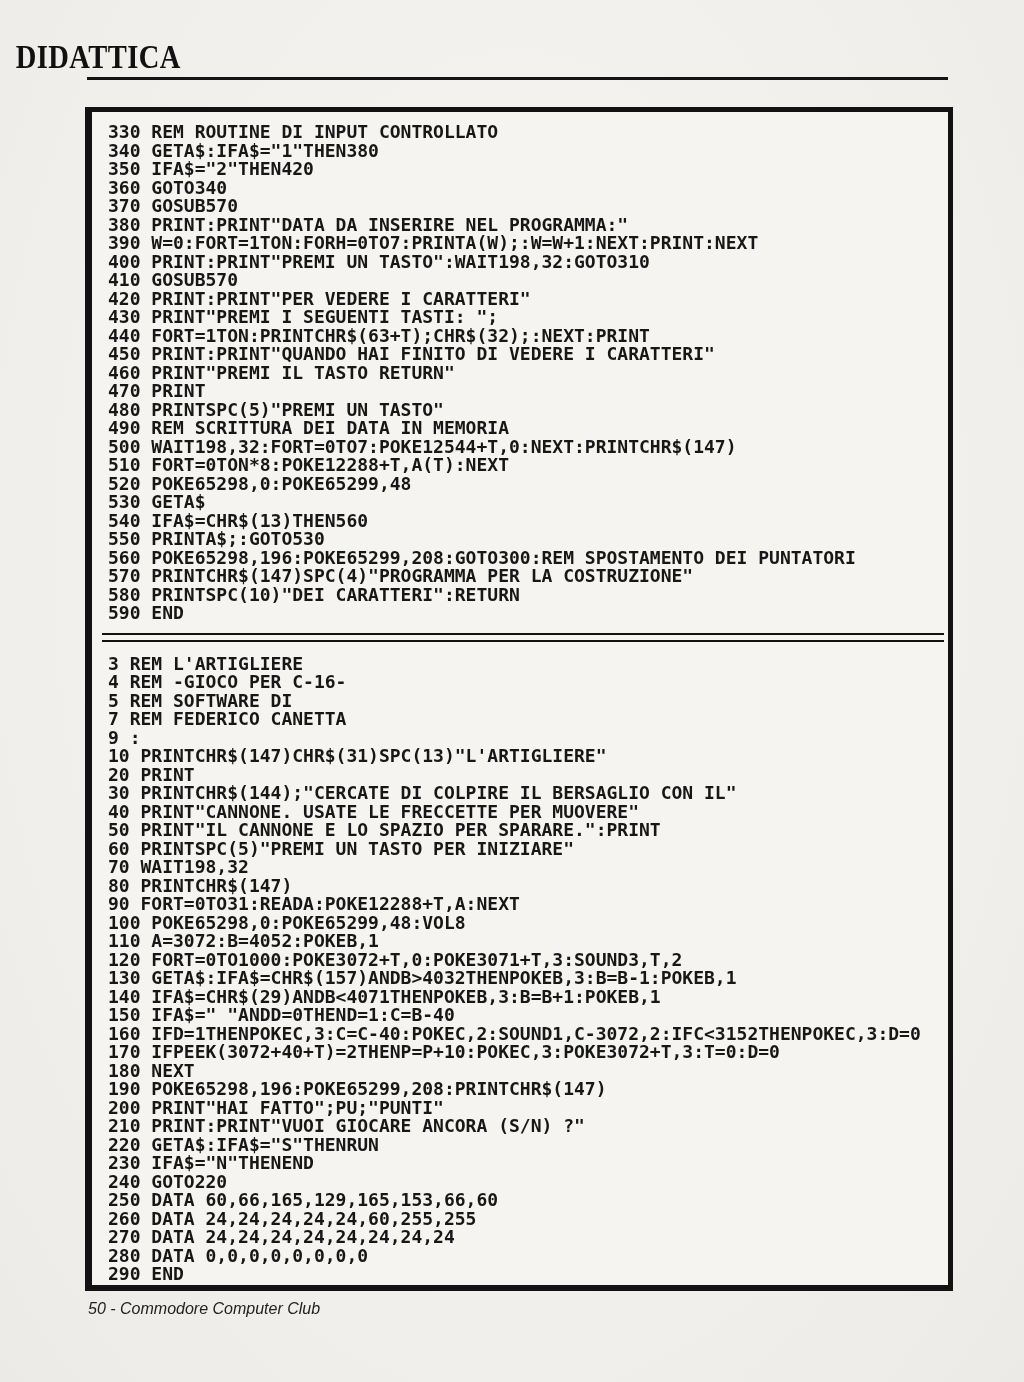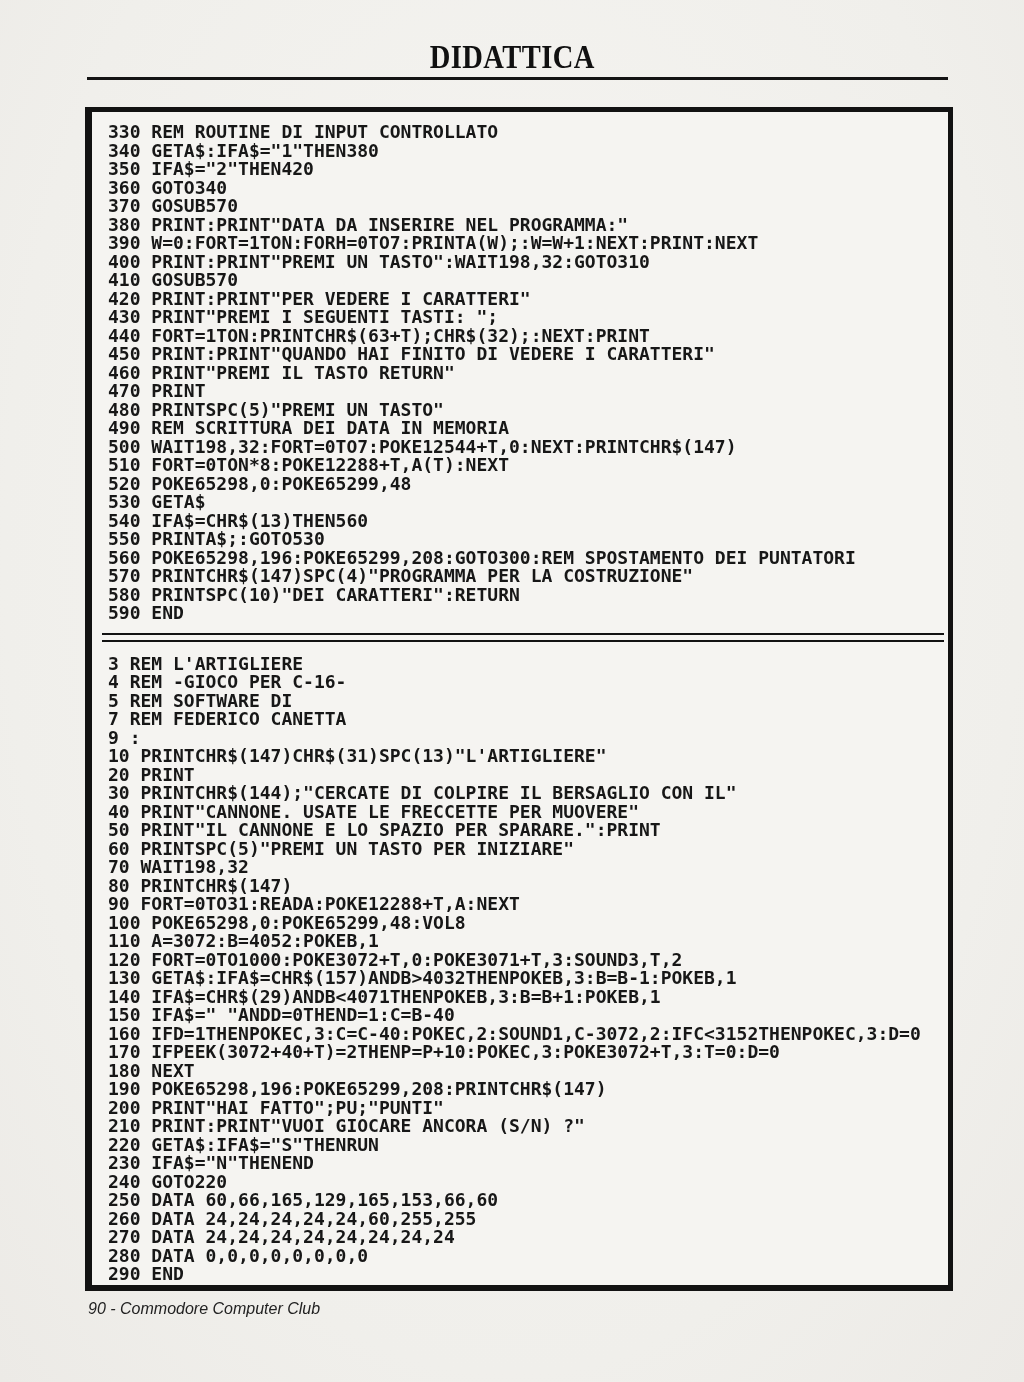--- a/index.html
+++ b/index.html
@@ -13,21 +13,20 @@
     background: #f2f1ed;
     background-image: radial-gradient(ellipse at 50% 40%, #f6f5f2 0%, #f0efeb 70%, #eceae6 100%);
     color: #161616;
     overflow: hidden;
   }
   .page-header {
     position: absolute;
     top: 38px;
     left: 0;
     width: 1024px;
-    text-align: center;
   }
   .page-title {
     display: inline-block;
     font-family: "Liberation Serif", "DejaVu Serif", serif;
     font-weight: bold;
     font-size: 34px;
     letter-spacing: 0.5px;
     transform: scaleX(0.84);
     transform-origin: center;
     color: #111;
@@ -92,13 +91,13 @@
 <div class="header-rule"></div>
 
 <div class="code-box">
   <div class="code-listing"><div class="code-line">330 REM ROUTINE DI INPUT CONTROLLATO</div><div class="code-line">340 GETA$:IFA$="1"THEN380</div><div class="code-line">350 IFA$="2"THEN420</div><div class="code-line">360 GOTO340</div><div class="code-line">370 GOSUB570</div><div class="code-line">380 PRINT:PRINT"DATA DA INSERIRE NEL PROGRAMMA:"</div><div class="code-line">390 W=0:FORT=1TON:FORH=0TO7:PRINTA(W);:W=W+1:NEXT:PRINT:NEXT</div><div class="code-line">400 PRINT:PRINT"PREMI UN TASTO":WAIT198,32:GOTO310</div><div class="code-line">410 GOSUB570</div><div class="code-line">420 PRINT:PRINT"PER VEDERE I CARATTERI"</div><div class="code-line">430 PRINT"PREMI I SEGUENTI TASTI: ";</div><div class="code-line">440 FORT=1TON:PRINTCHR$(63+T);CHR$(32);:NEXT:PRINT</div><div class="code-line">450 PRINT:PRINT"QUANDO HAI FINITO DI VEDERE I CARATTERI"</div><div class="code-line">460 PRINT"PREMI IL TASTO RETURN"</div><div class="code-line">470 PRINT</div><div class="code-line">480 PRINTSPC(5)"PREMI UN TASTO"</div><div class="code-line">490 REM SCRITTURA DEI DATA IN MEMORIA</div><div class="code-line">500 WAIT198,32:FORT=0TO7:POKE12544+T,0:NEXT:PRINTCHR$(147)</div><div class="code-line">510 FORT=0TON*8:POKE12288+T,A(T):NEXT</div><div class="code-line">520 POKE65298,0:POKE65299,48</div><div class="code-line">530 GETA$</div><div class="code-line">540 IFA$=CHR$(13)THEN560</div><div class="code-line">550 PRINTA$;:GOTO530</div><div class="code-line">560 POKE65298,196:POKE65299,208:GOTO300:REM SPOSTAMENTO DEI PUNTATORI</div><div class="code-line">570 PRINTCHR$(147)SPC(4)"PROGRAMMA PER LA COSTRUZIONE"</div><div class="code-line">580 PRINTSPC(10)"DEI CARATTERI":RETURN</div><div class="code-line">590 END</div></div>
 
   <div class="listing-separator"></div>
 
   <div class="code-listing"><div class="code-line">3 REM L'ARTIGLIERE</div><div class="code-line">4 REM -GIOCO PER C-16-</div><div class="code-line">5 REM SOFTWARE DI</div><div class="code-line">7 REM FEDERICO CANETTA</div><div class="code-line">9 :</div><div class="code-line">10 PRINTCHR$(147)CHR$(31)SPC(13)"L'ARTIGLIERE"</div><div class="code-line">20 PRINT</div><div class="code-line">30 PRINTCHR$(144);"CERCATE DI COLPIRE IL BERSAGLIO CON IL"</div><div class="code-line">40 PRINT"CANNONE. USATE LE FRECCETTE PER MUOVERE"</div><div class="code-line">50 PRINT"IL CANNONE E LO SPAZIO PER SPARARE.":PRINT</div><div class="code-line">60 PRINTSPC(5)"PREMI UN TASTO PER INIZIARE"</div><div class="code-line">70 WAIT198,32</div><div class="code-line">80 PRINTCHR$(147)</div><div class="code-line">90 FORT=0TO31:READA:POKE12288+T,A:NEXT</div><div class="code-line">100 POKE65298,0:POKE65299,48:VOL8</div><div class="code-line">110 A=3072:B=4052:POKEB,1</div><div class="code-line">120 FORT=0TO1000:POKE3072+T,0:POKE3071+T,3:SOUND3,T,2</div><div class="code-line">130 GETA$:IFA$=CHR$(157)ANDB&gt;4032THENPOKEB,3:B=B-1:POKEB,1</div><div class="code-line">140 IFA$=CHR$(29)ANDB&lt;4071THENPOKEB,3:B=B+1:POKEB,1</div><div class="code-line">150 IFA$=" "ANDD=0THEND=1:C=B-40</div><div class="code-line">160 IFD=1THENPOKEC,3:C=C-40:POKEC,2:SOUND1,C-3072,2:IFC&lt;3152THENPOKEC,3:D=0</div><div class="code-line">170 IFPEEK(3072+40+T)=2THENP=P+10:POKEC,3:POKE3072+T,3:T=0:D=0</div><div class="code-line">180 NEXT</div><div class="code-line">190 POKE65298,196:POKE65299,208:PRINTCHR$(147)</div><div class="code-line">200 PRINT"HAI FATTO";PU;"PUNTI"</div><div class="code-line">210 PRINT:PRINT"VUOI GIOCARE ANCORA (S/N) ?"</div><div class="code-line">220 GETA$:IFA$="S"THENRUN</div><div class="code-line">230 IFA$="N"THENEND</div><div class="code-line">240 GOTO220</div><div class="code-line">250 DATA 60,66,165,129,165,153,66,60</div><div class="code-line">260 DATA 24,24,24,24,24,60,255,255</div><div class="code-line">270 DATA 24,24,24,24,24,24,24,24</div><div class="code-line">280 DATA 0,0,0,0,0,0,0,0</div><div class="code-line">290 END</div></div>
 </div>
 
-<div class="page-footer">90 - Commodore Computer Club</div>
+<div class="page-footer">50 - Commodore Computer Club</div>
 
 </body></html>

